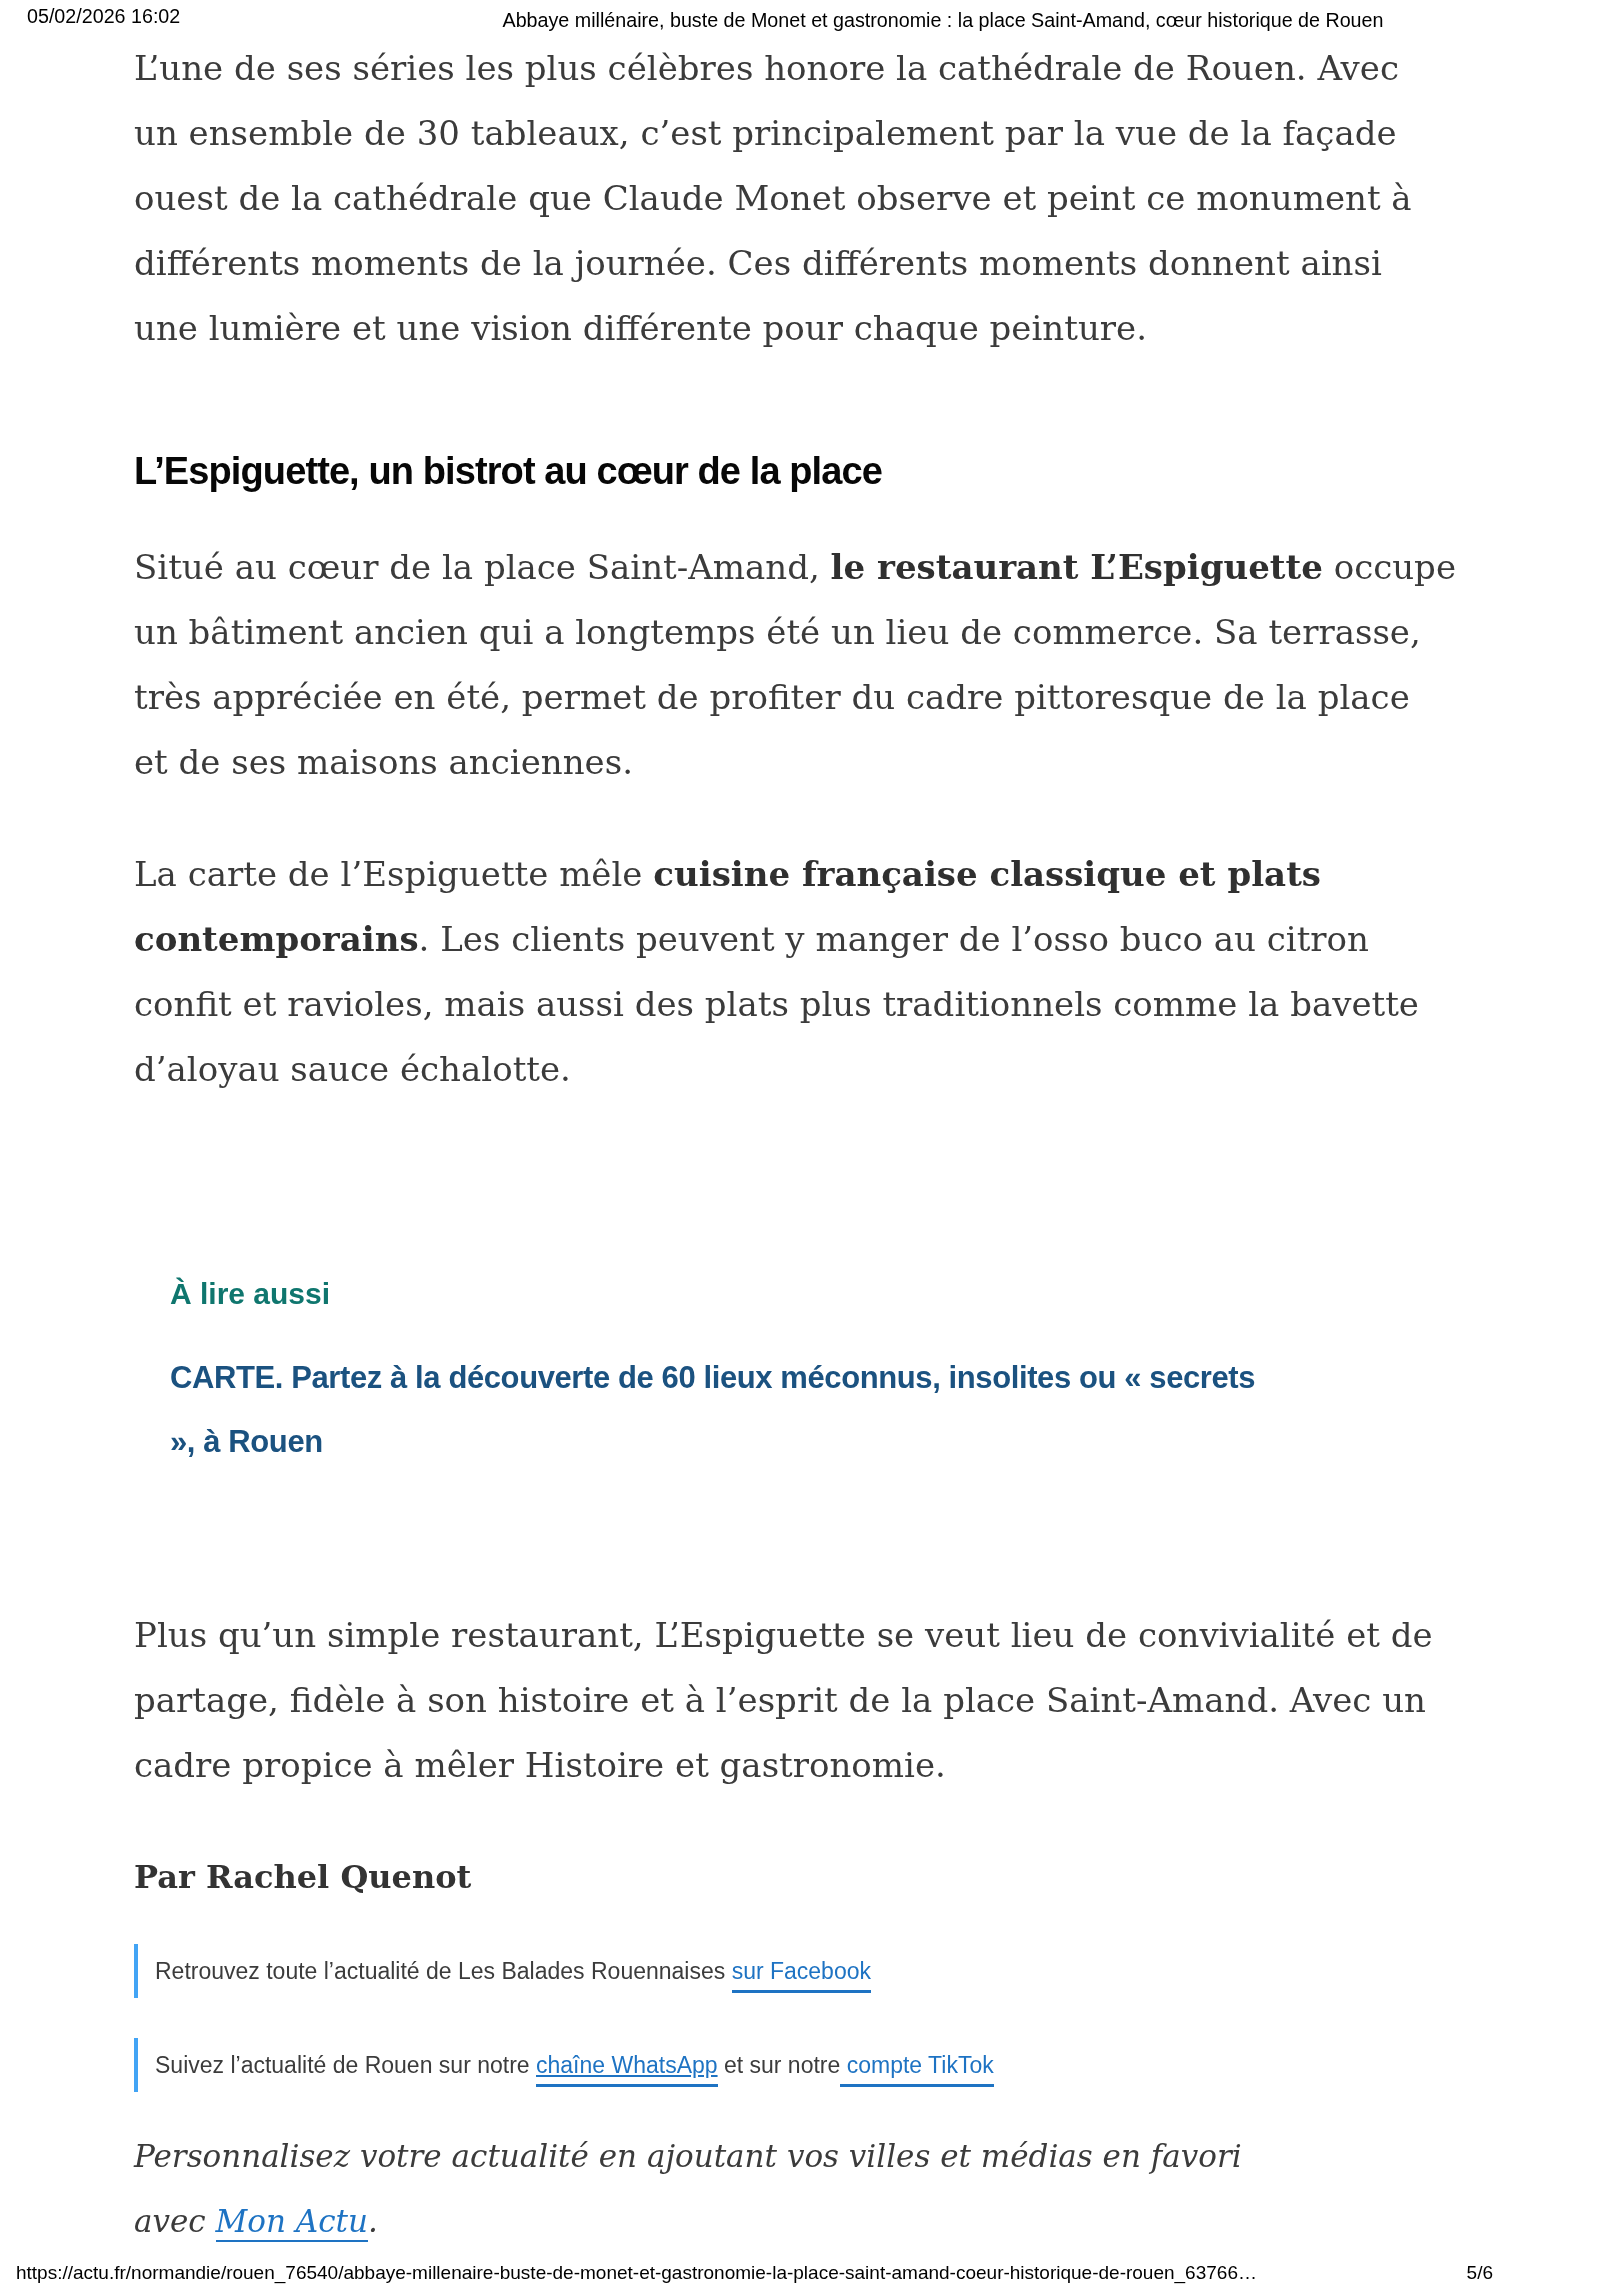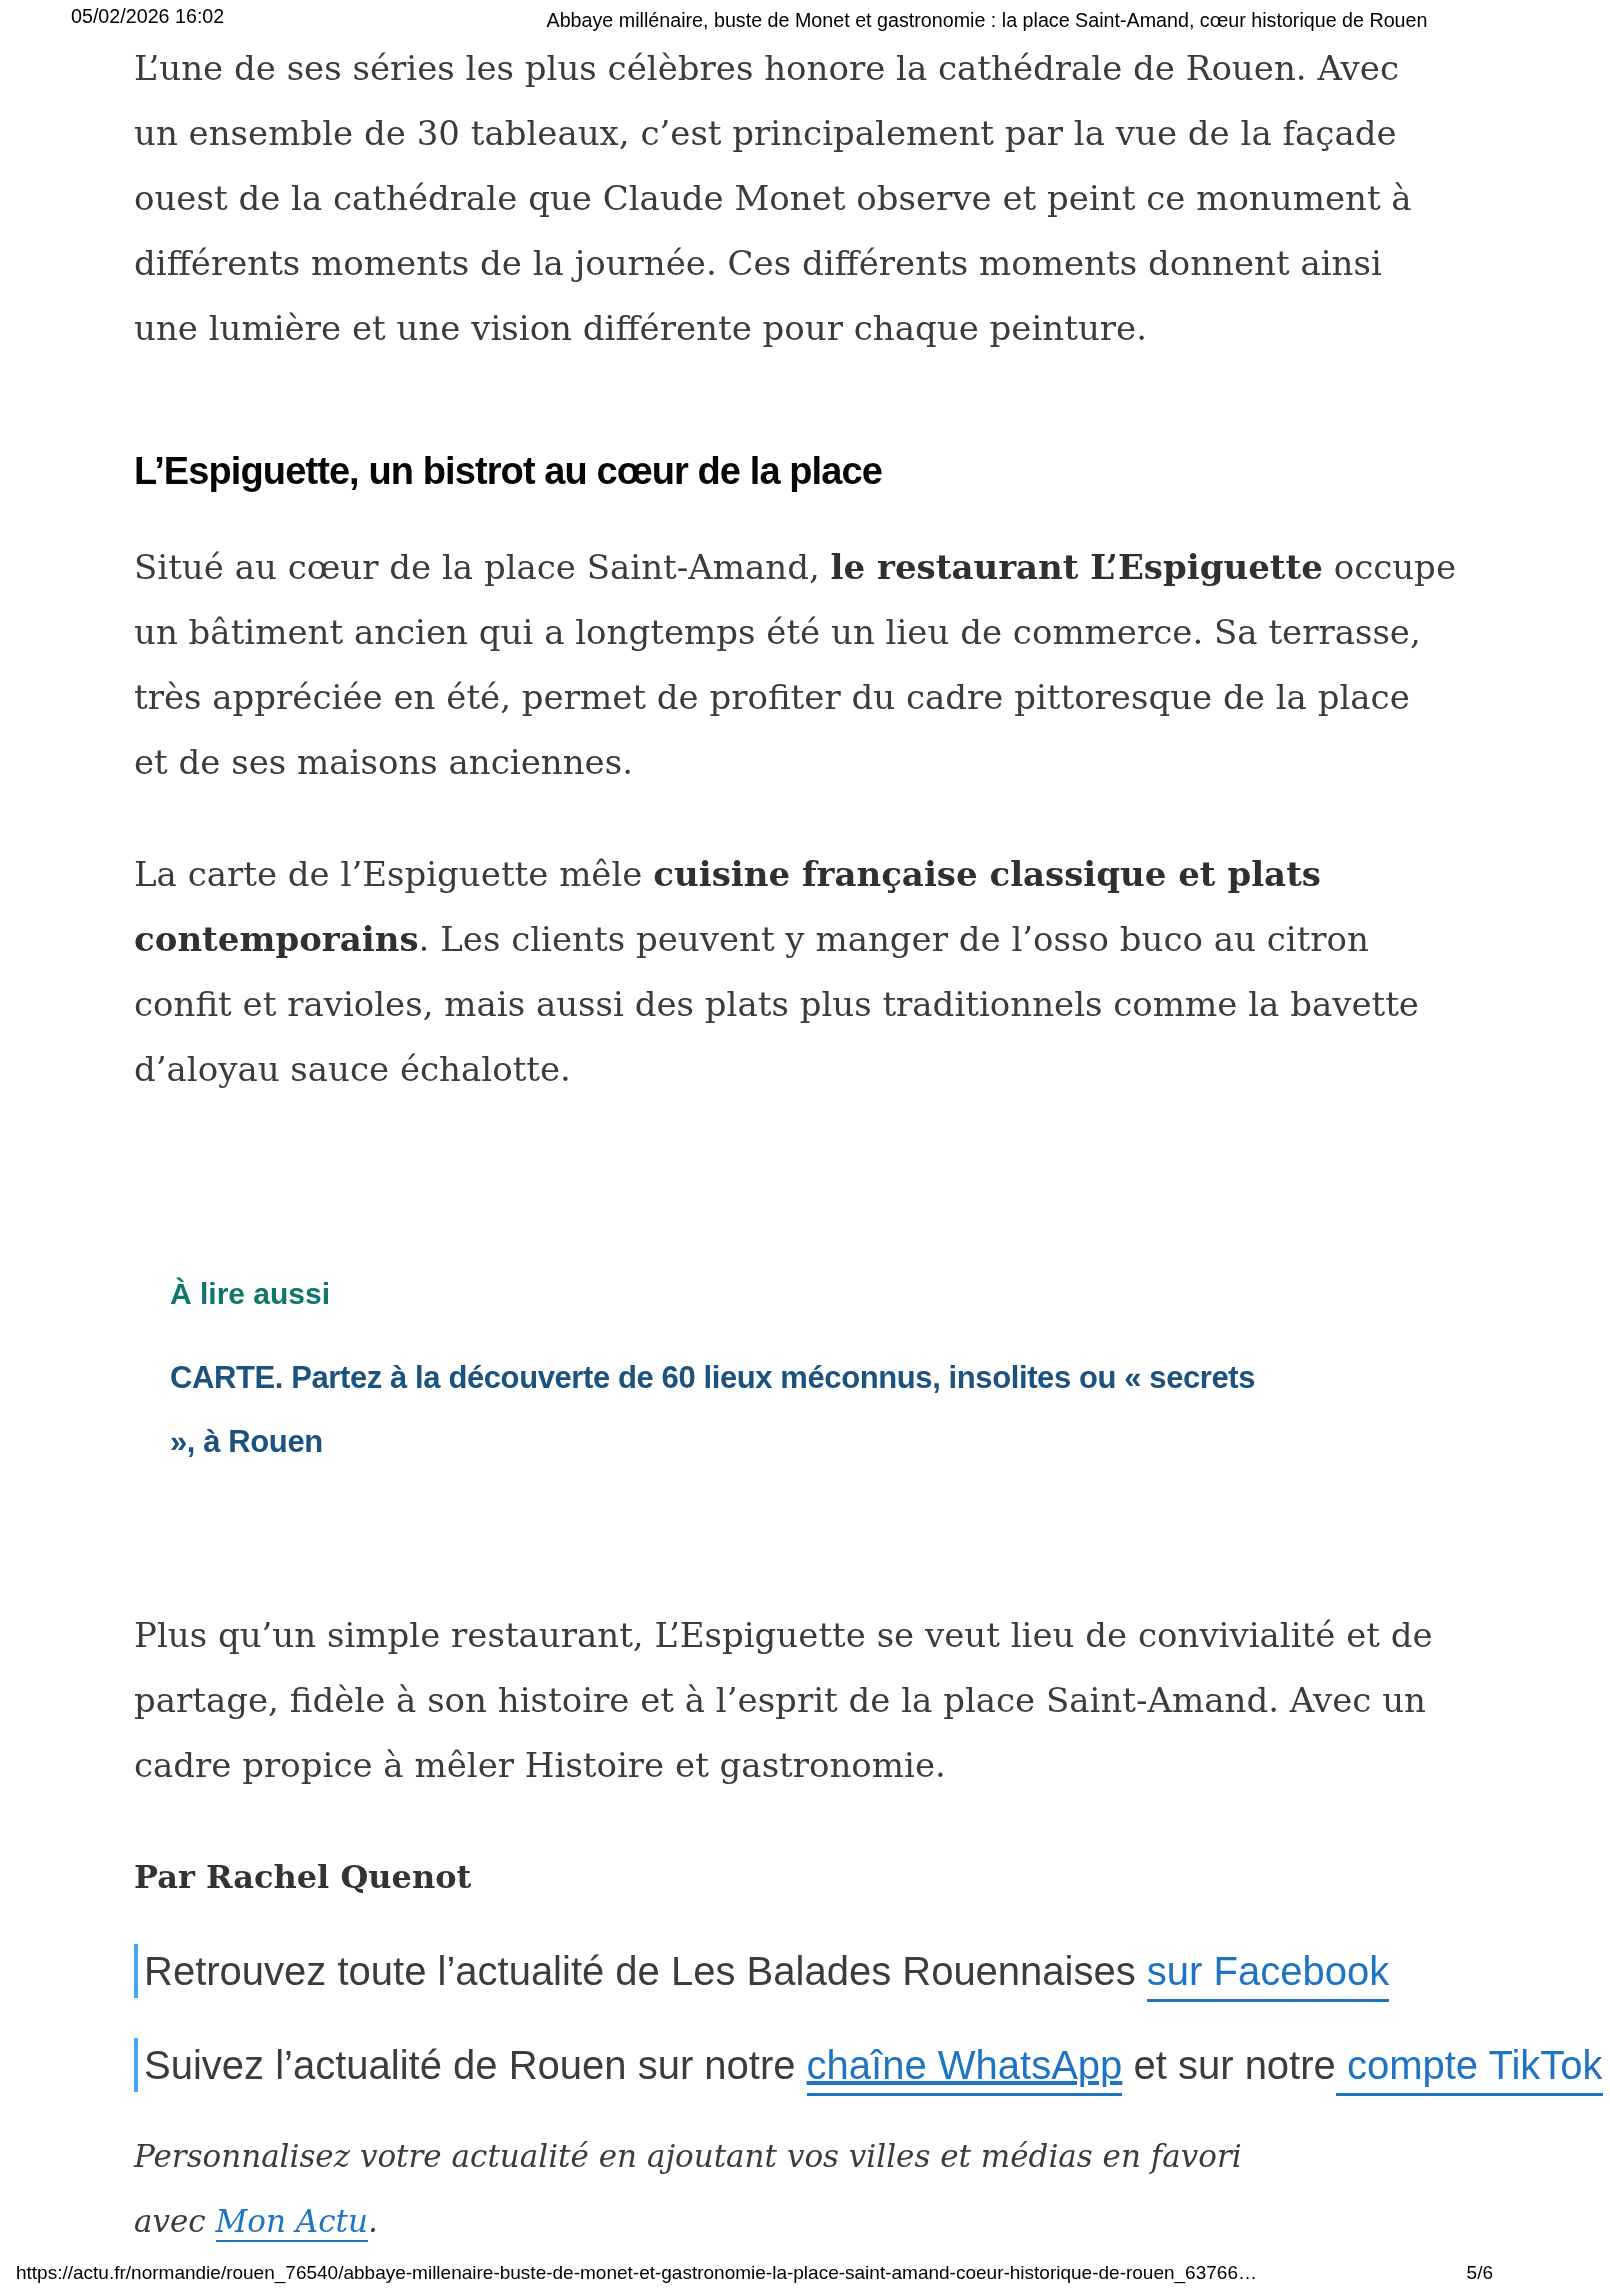--- a/index.html
+++ b/index.html
@@ -11,21 +11,21 @@
     background:#ffffff;
     overflow:hidden;
     font-family:"DejaVu Serif", serif;
     color:#3b3b3b;
   }
 
   
   .print-header{
     position:absolute; top:5.4px; left:0; right:0; height:29px;
     font-family:"Liberation Sans", sans-serif;
-    font-size:19.7px; color:#000;margin-left:44px;
+    font-size:19.7px; color:#000;
   }
   .ph-date{position:absolute; left:27px; top:0; white-space:nowrap;}
   .ph-title{position:absolute; left:943px; top:4px; transform:translateX(-50%); white-space:nowrap;}
 
   .print-footer{
     position:absolute; top:2262px; left:0; right:8px; height:27px;
     font-family:"Liberation Sans", sans-serif;
     font-size:19px; color:#000;
   }
   .pf-url{position:absolute; left:16px; white-space:nowrap;}
@@ -75,23 +75,23 @@
 
   .byline{
     font-family:"DejaVu Serif", serif;
     font-size:32px; font-weight:bold; color:#333;
     line-height:39px;
     margin:12.5px 0 0 0;
   }
 
   .quote{
     font-family:"Liberation Sans", sans-serif;
-    font-size:40px; color:#3c3c3c;
+    font-size:23px; color:#3c3c3c;
     line-height:54px;
-    padding-left:6px;
+    padding-left:17px;
     white-space:nowrap;
     margin:47px 0 0 0;
   }
   .quote.q2{margin-top:40px;}
   .quote .seg-link{
     padding-bottom:6.3px;
     border-bottom-width:3.6px;
     border-bottom-style:solid;
     cursor:pointer;
   }

